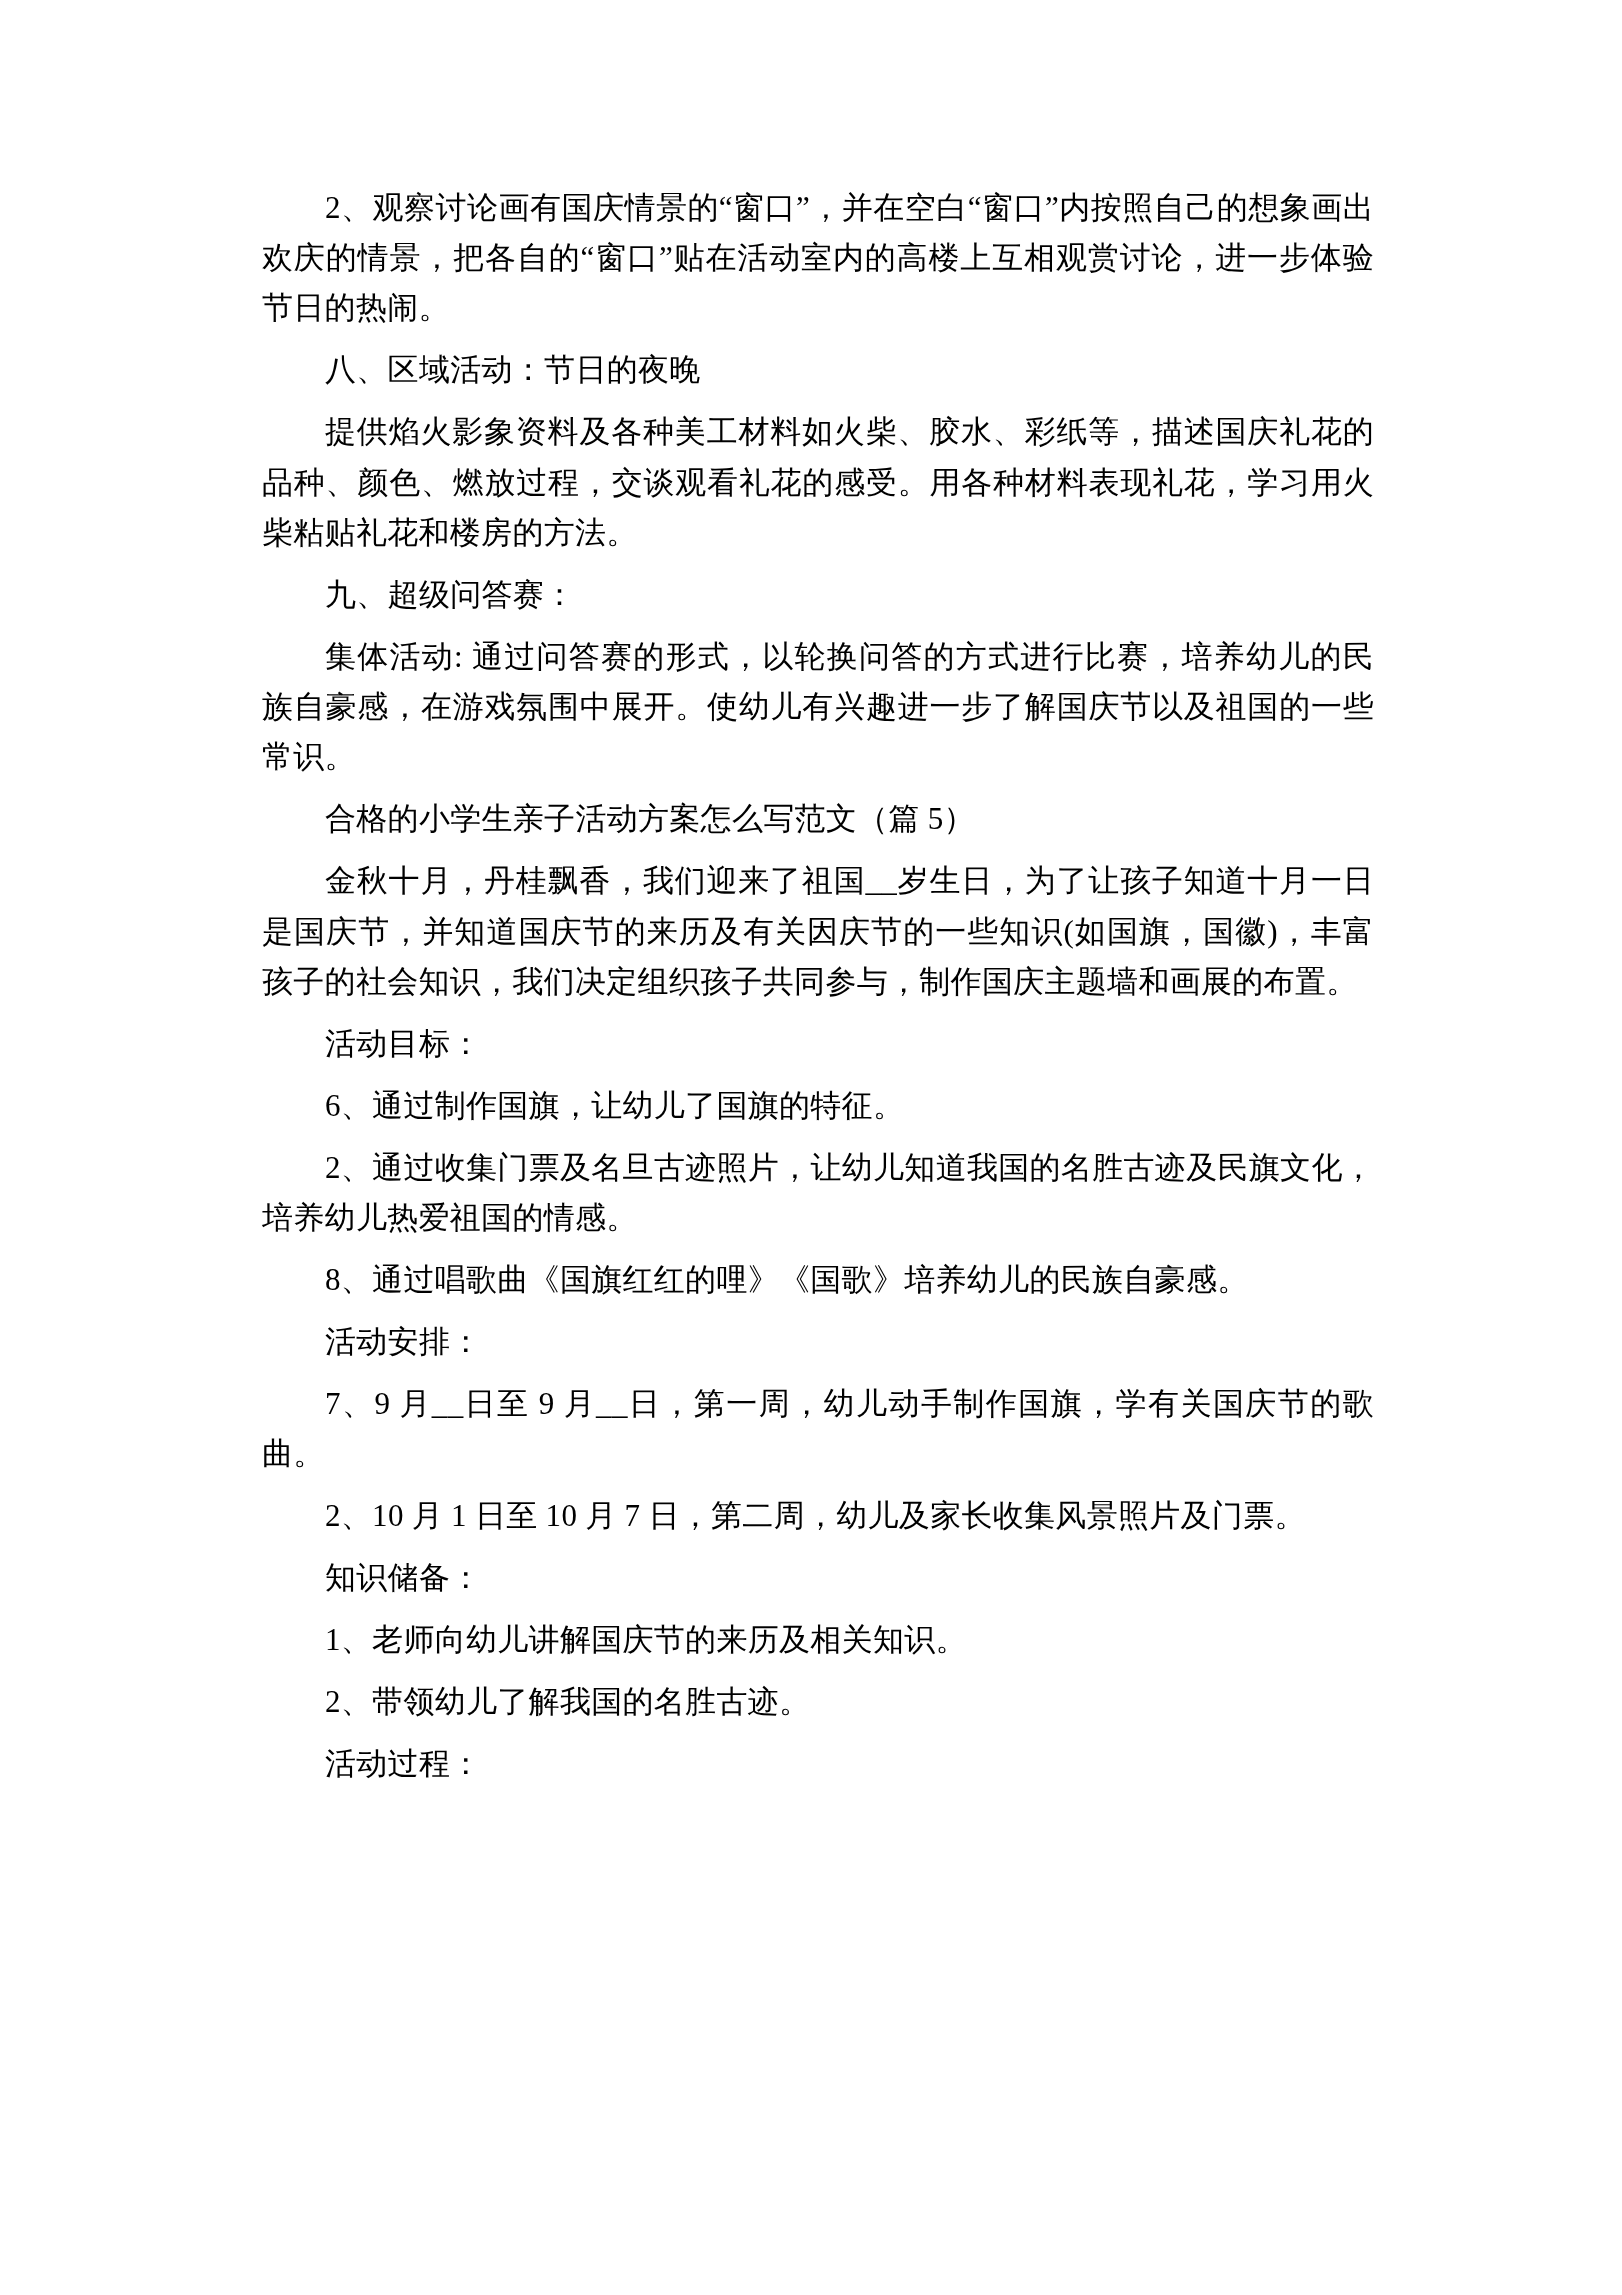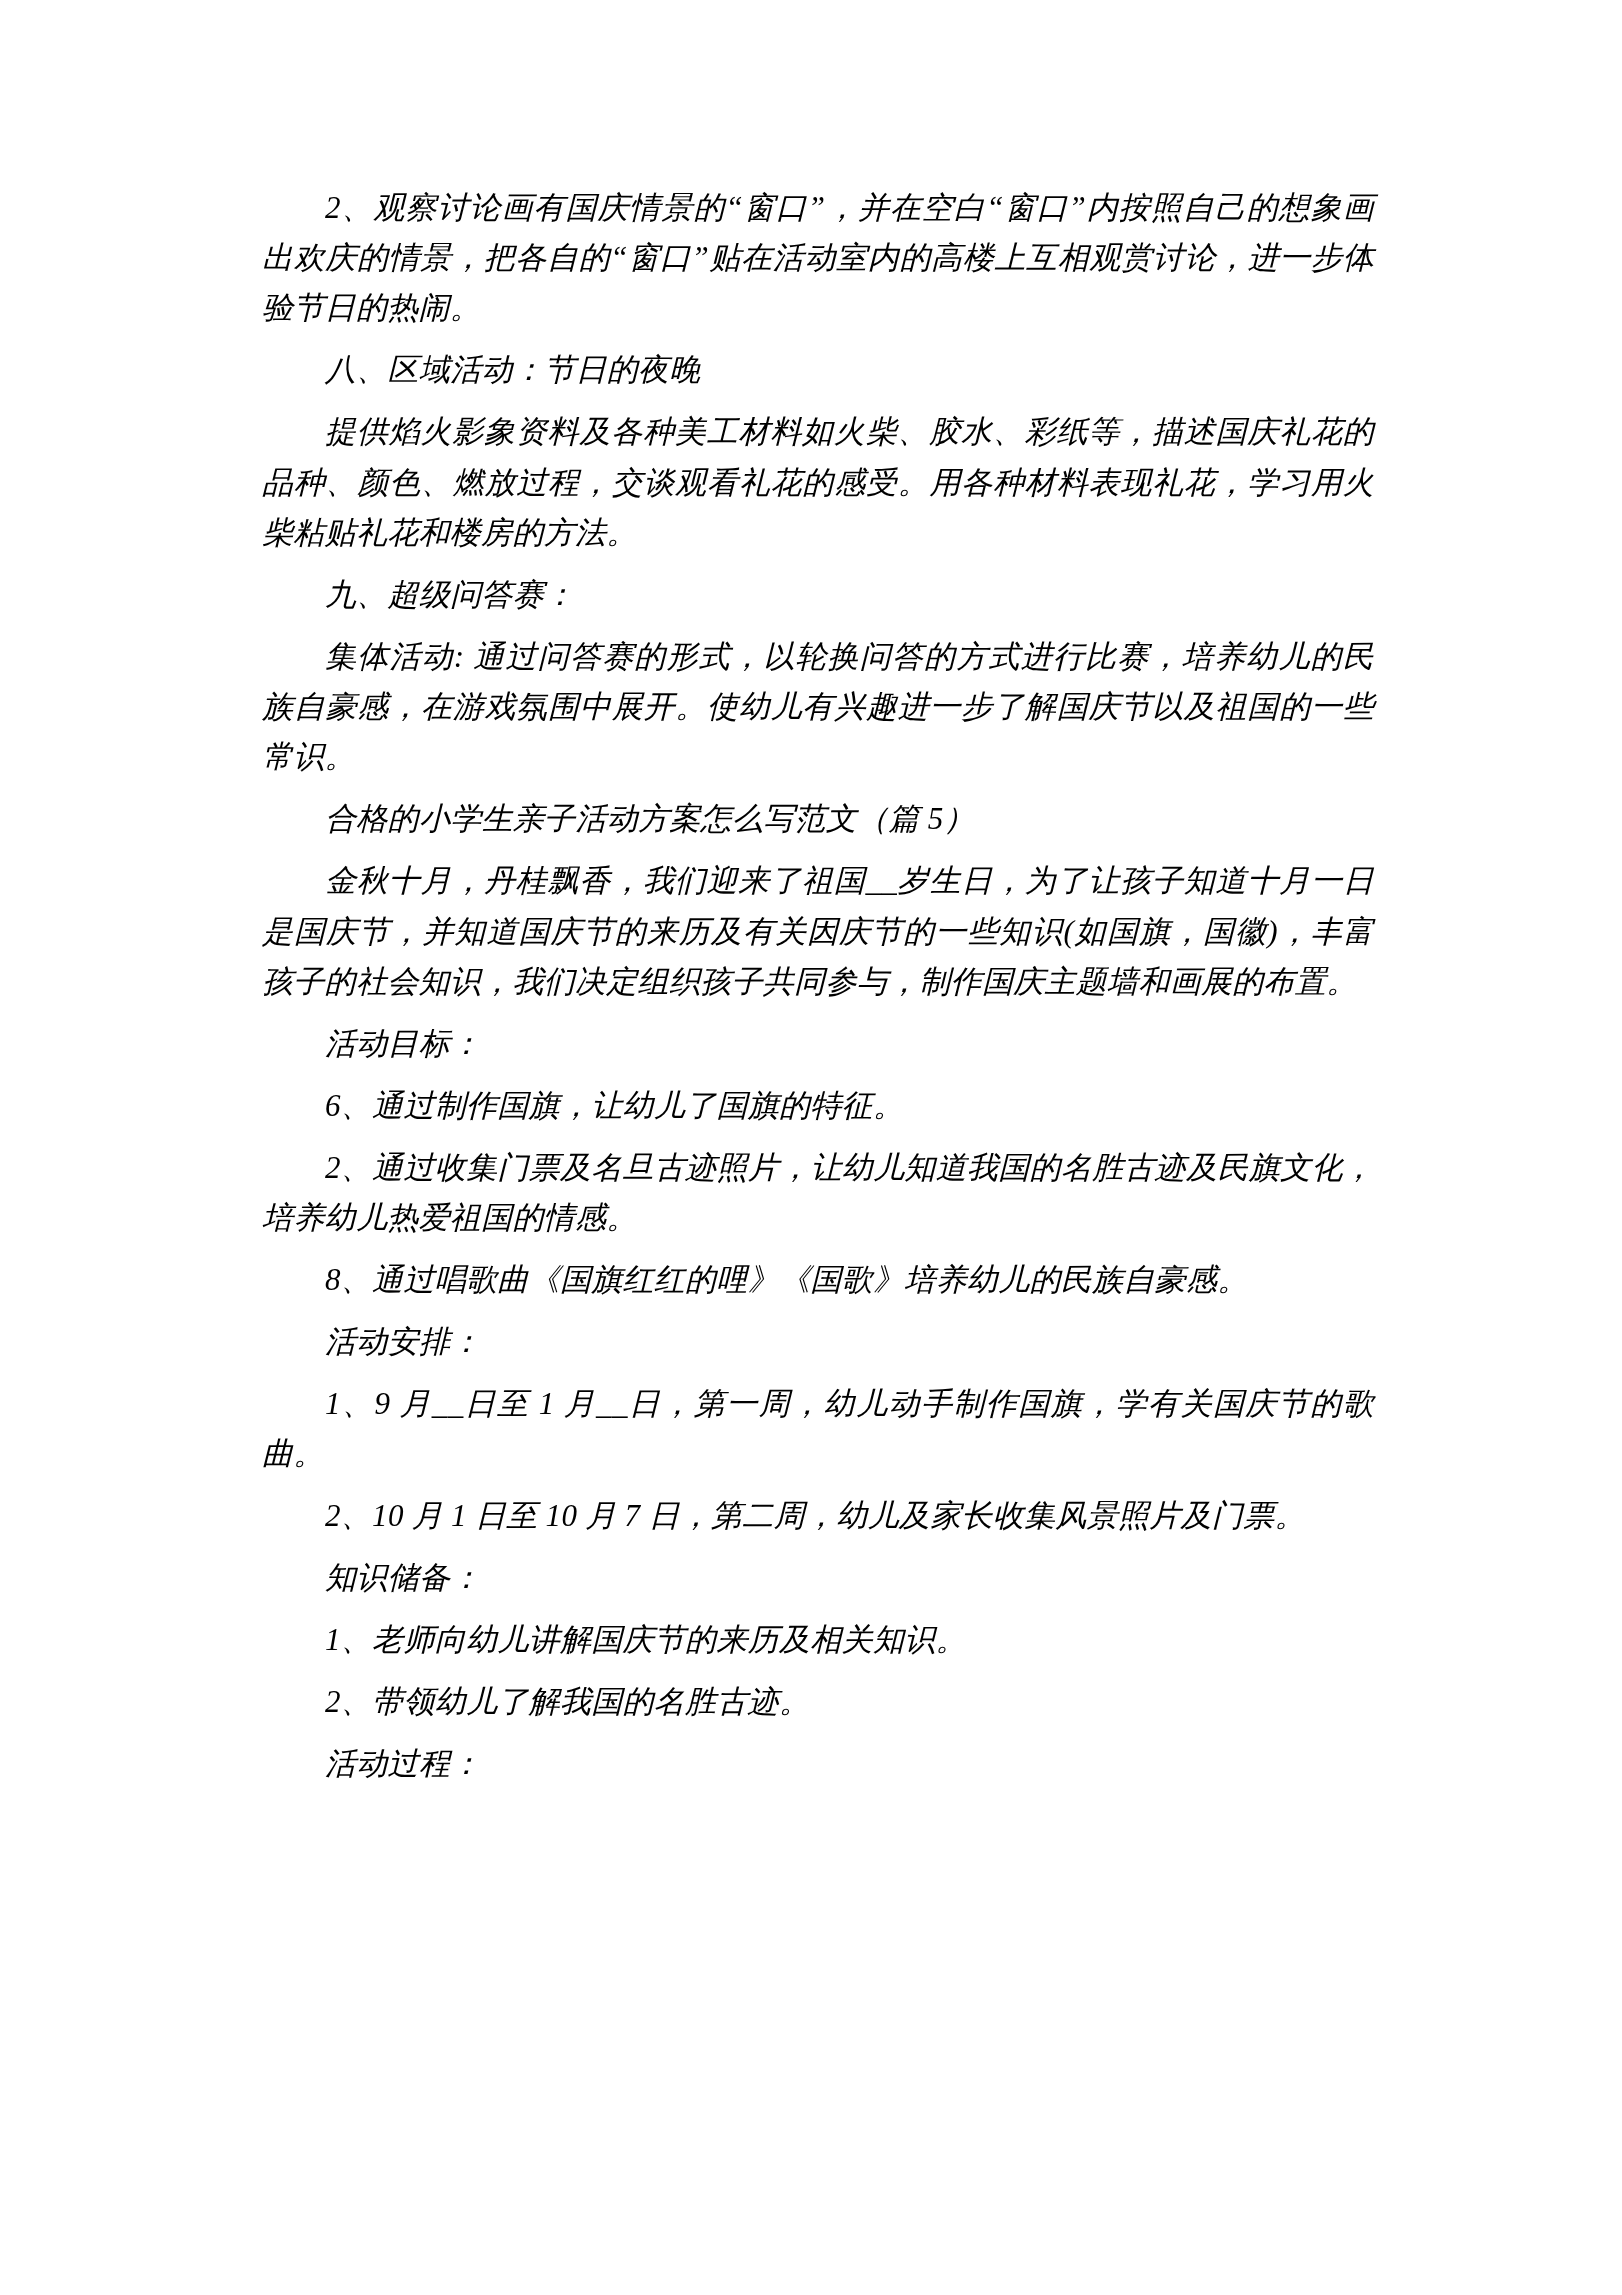--- a/index.html
+++ b/index.html
@@ -18,21 +18,20 @@
     width: 1623px;
     height: 2295px;
     box-sizing: border-box;
     background: #ffffff;
   }
   .content {
     position: absolute;
     left: 262px;
     top: 183px;
     width: 1112px;
-    font-style: italic;
   }
   p {
     margin: 0 0 11.8px 0;
     font-size: 31px;
     line-height: 1.62;
     text-align: justify;
     text-justify: inter-ideograph;
     letter-spacing: 0.3px;
   }
   p.indent {
@@ -49,21 +48,21 @@
     <p class="indent">提供焰火影象资料及各种美工材料如火柴、胶水、彩纸等，描述国庆礼花的品种、颜色、燃放过程，交谈观看礼花的感受。用各种材料表现礼花，学习用火柴粘贴礼花和楼房的方法。</p>
     <p class="indent">九、超级问答赛：</p>
     <p class="indent">集体活动: 通过问答赛的形式，以轮换问答的方式进行比赛，培养幼儿的民族自豪感，在游戏氛围中展开。使幼儿有兴趣进一步了解国庆节以及祖国的一些常识。</p>
     <p class="indent">合格的小学生亲子活动方案怎么写范文（篇 5）</p>
     <p class="indent">金秋十月，丹桂飘香，我们迎来了祖国__岁生日，为了让孩子知道十月一日是国庆节，并知道国庆节的来历及有关因庆节的一些知识(如国旗，国徽)，丰富孩子的社会知识，我们决定组织孩子共同参与，制作国庆主题墙和画展的布置。</p>
     <p class="indent">活动目标：</p>
     <p class="indent">6、通过制作国旗，让幼儿了国旗的特征。</p>
     <p class="indent">2、通过收集门票及名旦古迹照片，让幼儿知道我国的名胜古迹及民旗文化，培养幼儿热爱祖国的情感。</p>
     <p class="indent">8、通过唱歌曲《国旗红红的哩》《国歌》培养幼儿的民族自豪感。</p>
     <p class="indent">活动安排：</p>
-    <p class="indent">1、9 月__日至 1 月__日，第一周，幼儿动手制作国旗，学有关国庆节的歌曲。</p>
+    <p class="indent">7、9 月__日至 9 月__日，第一周，幼儿动手制作国旗，学有关国庆节的歌曲。</p>
     <p class="indent">2、10 月 1 日至 10 月 7 日，第二周，幼儿及家长收集风景照片及门票。</p>
     <p class="indent">知识储备：</p>
     <p class="indent">1、老师向幼儿讲解国庆节的来历及相关知识。</p>
     <p class="indent">2、带领幼儿了解我国的名胜古迹。</p>
     <p class="indent">活动过程：</p>
   </div>
 </div>
 
 
 </body></html>

